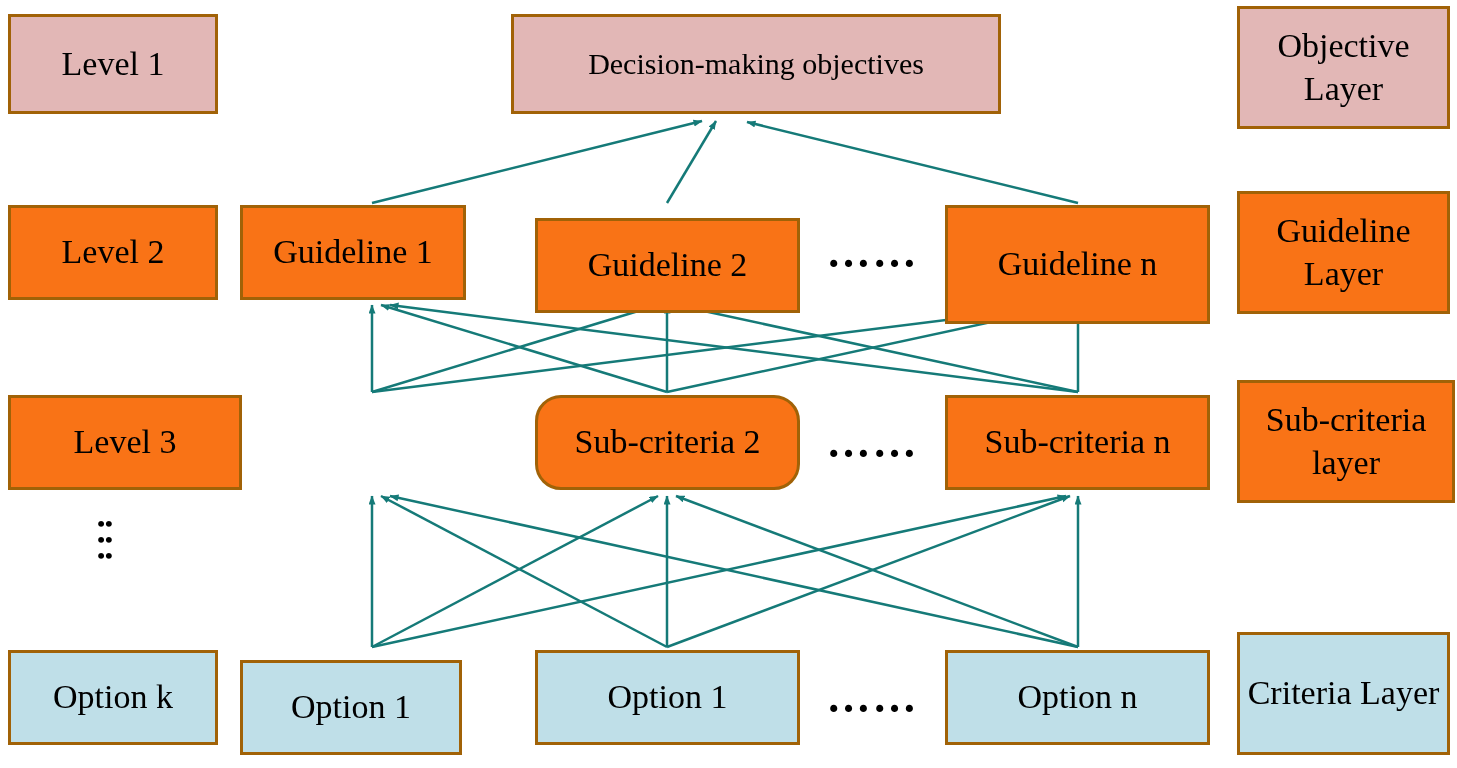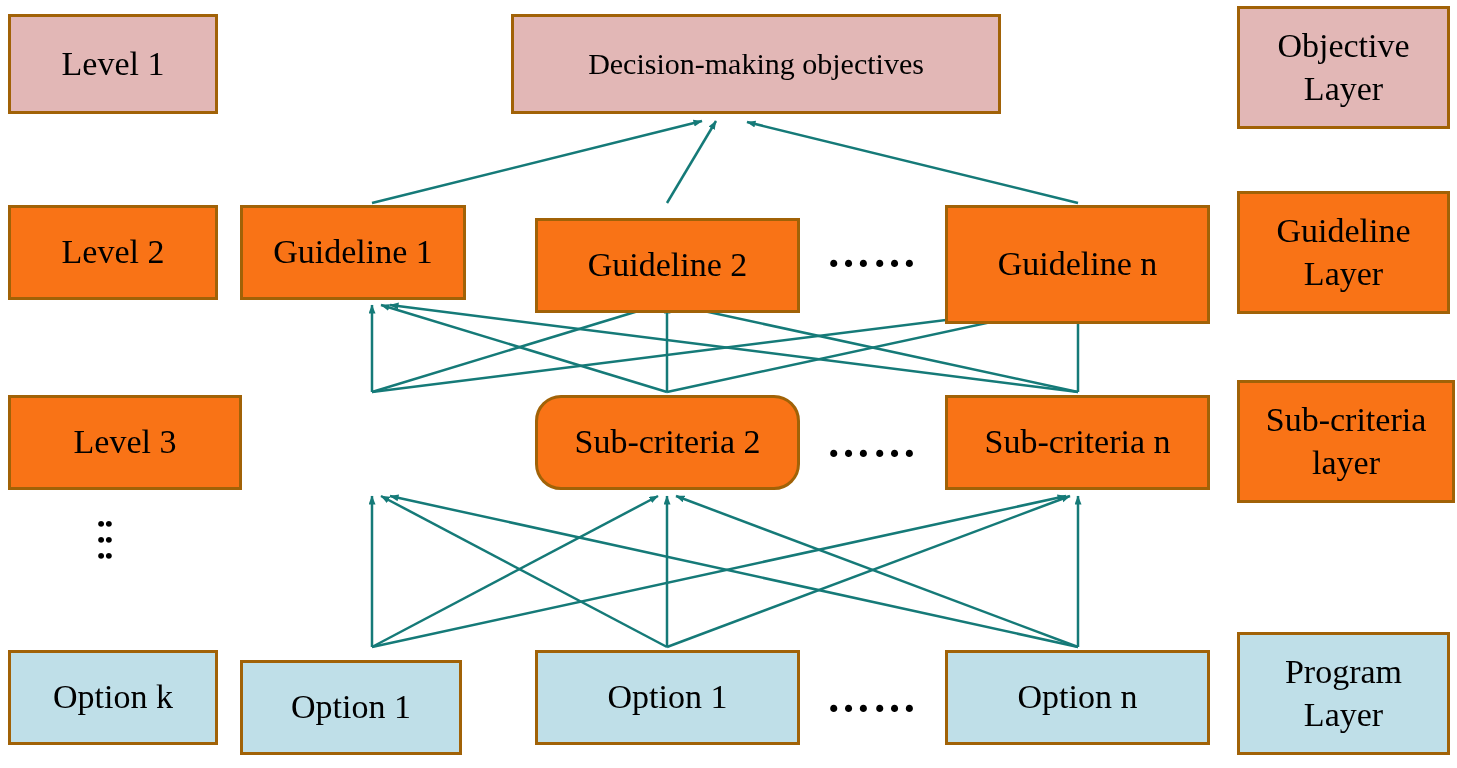--- a/index.html
+++ b/index.html
@@ -99,15 +99,15 @@
   <div class="box green" style="left:945px;top:395px;width:265px;height:95px;">Sub-criteria n</div>
 
   <div class="box blue" style="left:240px;top:660px;width:222px;height:95px;">Option 1</div>
   <div class="box blue" style="left:535px;top:650px;width:265px;height:95px;">Option 1</div>
   <div class="hdots" style="left:802px;top:650px;width:141px;height:95px;">……</div>
   <div class="box blue" style="left:945px;top:650px;width:265px;height:95px;">Option n</div>
 
   <div class="box pink" style="left:1237px;top:6px;width:213px;height:123px;">Objective Layer</div>
   <div class="box green" style="left:1237px;top:191px;width:213px;height:123px;">Guideline Layer</div>
   <div class="box green" style="left:1237px;top:380px;width:218px;height:123px;">Sub-criteria layer</div>
-  <div class="box blue" style="left:1237px;top:632px;width:213px;height:123px;">Program Layer</div>
+  <div class="box blue" style="left:1237px;top:632px;width:213px;height:123px;">Criteria Layer</div>
 
 </div>
 
 </body></html>

